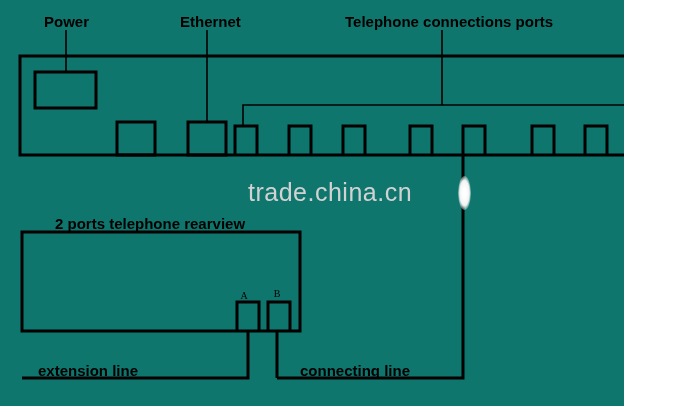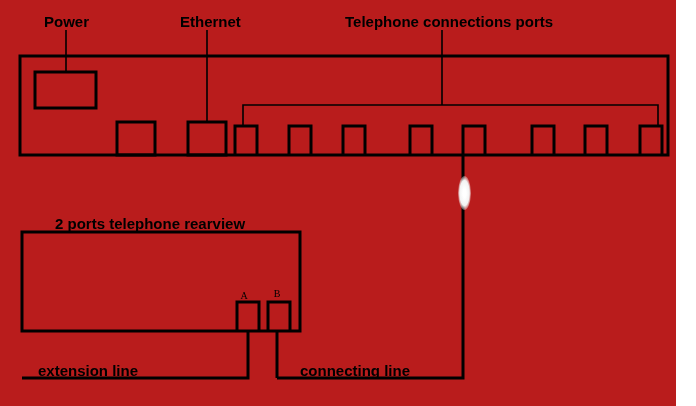--- a/index.html
+++ b/index.html
@@ -2,23 +2,23 @@
 <html><head>
 <meta charset="utf-8">
 <style>
   html, body {
     margin: 0;
     padding: 0;
     background: #ffffff;
   }
   #diagram-root {
     position: relative;
-    width: 676px;
+    width: 624px;
     height: 406px;
-    background: #b91c1c;
+    background: #0f766e;
     overflow: hidden;
     font-family: "Liberation Sans", sans-serif;
   }
   svg.canvas {
     display: block;
     width: 696px;
     height: 406px;
   }
   .stroke {
     stroke: #000000;
@@ -118,15 +118,16 @@
 
     <text class="label-port" x="244" y="299" text-anchor="middle">A</text>
 
     <text class="label-port" x="277" y="297" text-anchor="middle">B</text>
 
     <text class="label-bold" x="38" y="376" text-anchor="start">extension line</text>
 
     <text class="label-bold" x="300" y="376" text-anchor="start">connecting line</text>
   </svg>
 
+  <div class="watermark-text">trade.china.cn</div>
   <div class="watermark-blob"></div>
 
 </div>
 
 </body></html>

